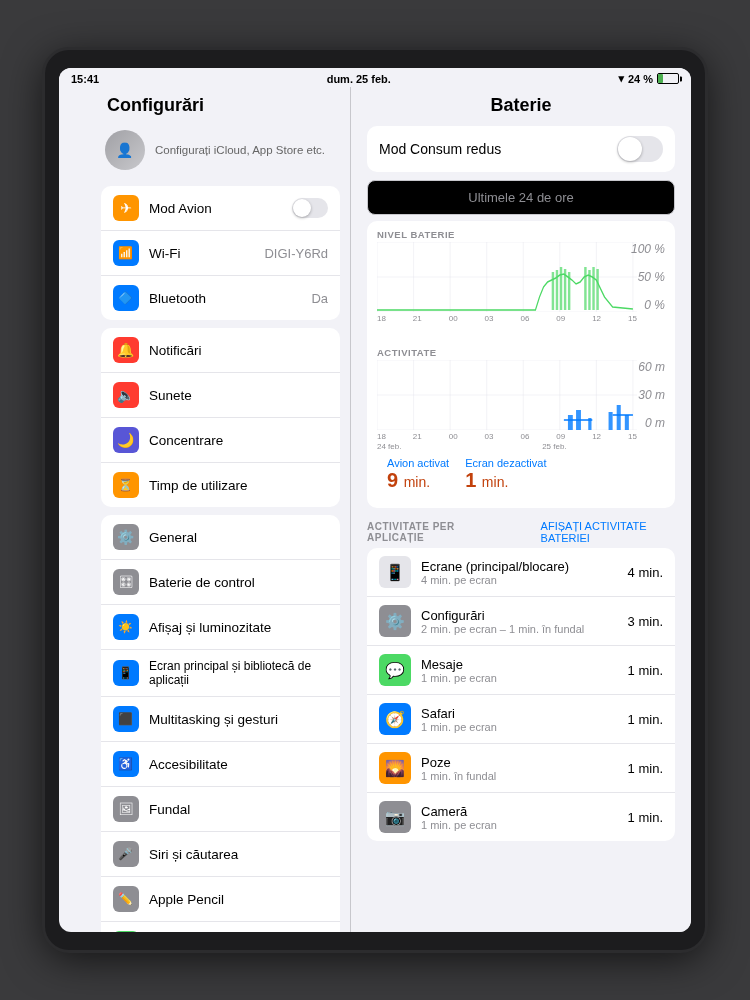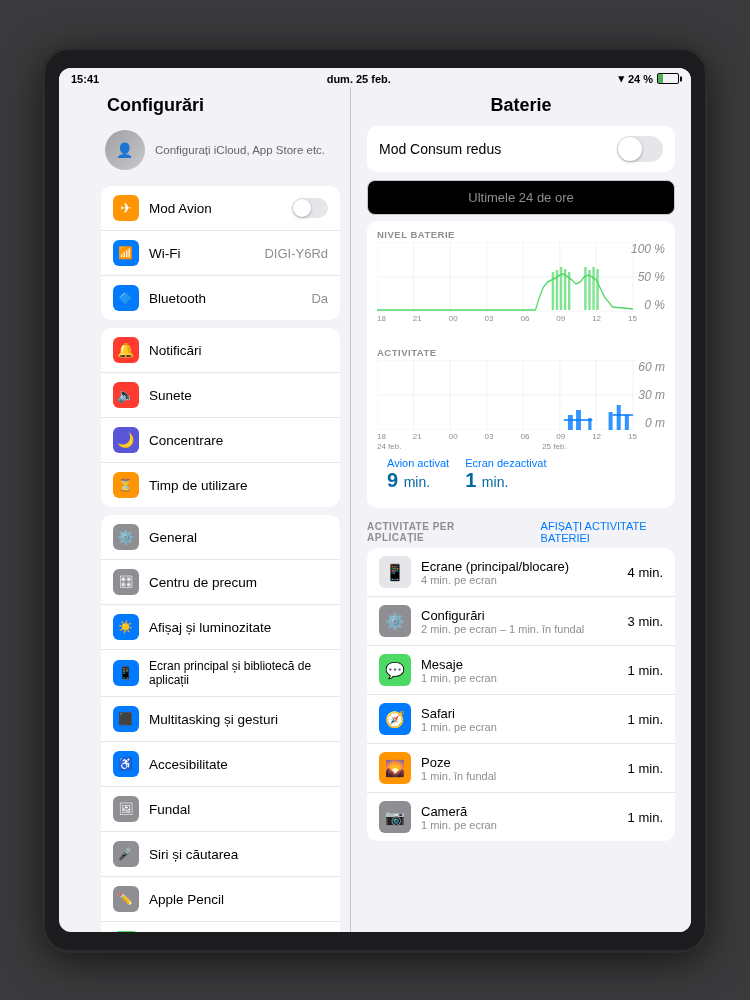--- a/index.html
+++ b/index.html
@@ -306,21 +306,21 @@
     }
     .screen-time-item { }
     .screen-time-status {
       font-size: 11px;
       color: #007AFF;
       font-weight: 500;
     }
     .screen-time-val {
       font-size: 20px;
       font-weight: 700;
-      color: #0369a1;
+      color: #c2410c;
     }
     .screen-time-unit {
       font-size: 14px;
       font-weight: 400;
     }
     
     .section-header-row {
       display: flex;
       justify-content: space-between;
       align-items: center;
@@ -437,21 +437,21 @@
           </div>
         </div>
 
         <div class="sidebar-section" style="margin-top:8px;">
           <div class="sidebar-item">
             <div class="item-icon" style="background:#8e8e93;">⚙️</div>
             <span class="item-label">General</span>
           </div>
           <div class="sidebar-item">
             <div class="item-icon" style="background:#8e8e93; font-size:12px;">🎛</div>
-            <span class="item-label">Centru de precum</span>
+            <span class="item-label">Baterie de control</span>
           </div>
           <div class="sidebar-item">
             <div class="item-icon" style="background:#007AFF; font-size:12px;">☀️</div>
             <span class="item-label">Afișaj și luminozitate</span>
           </div>
           <div class="sidebar-item">
             <div class="item-icon" style="background:#007AFF; font-size:12px;">📱</div>
             <span class="item-label" style="font-size:12px;">Ecran principal și bibliotecă de aplicații</span>
           </div>
           <div class="sidebar-item">

